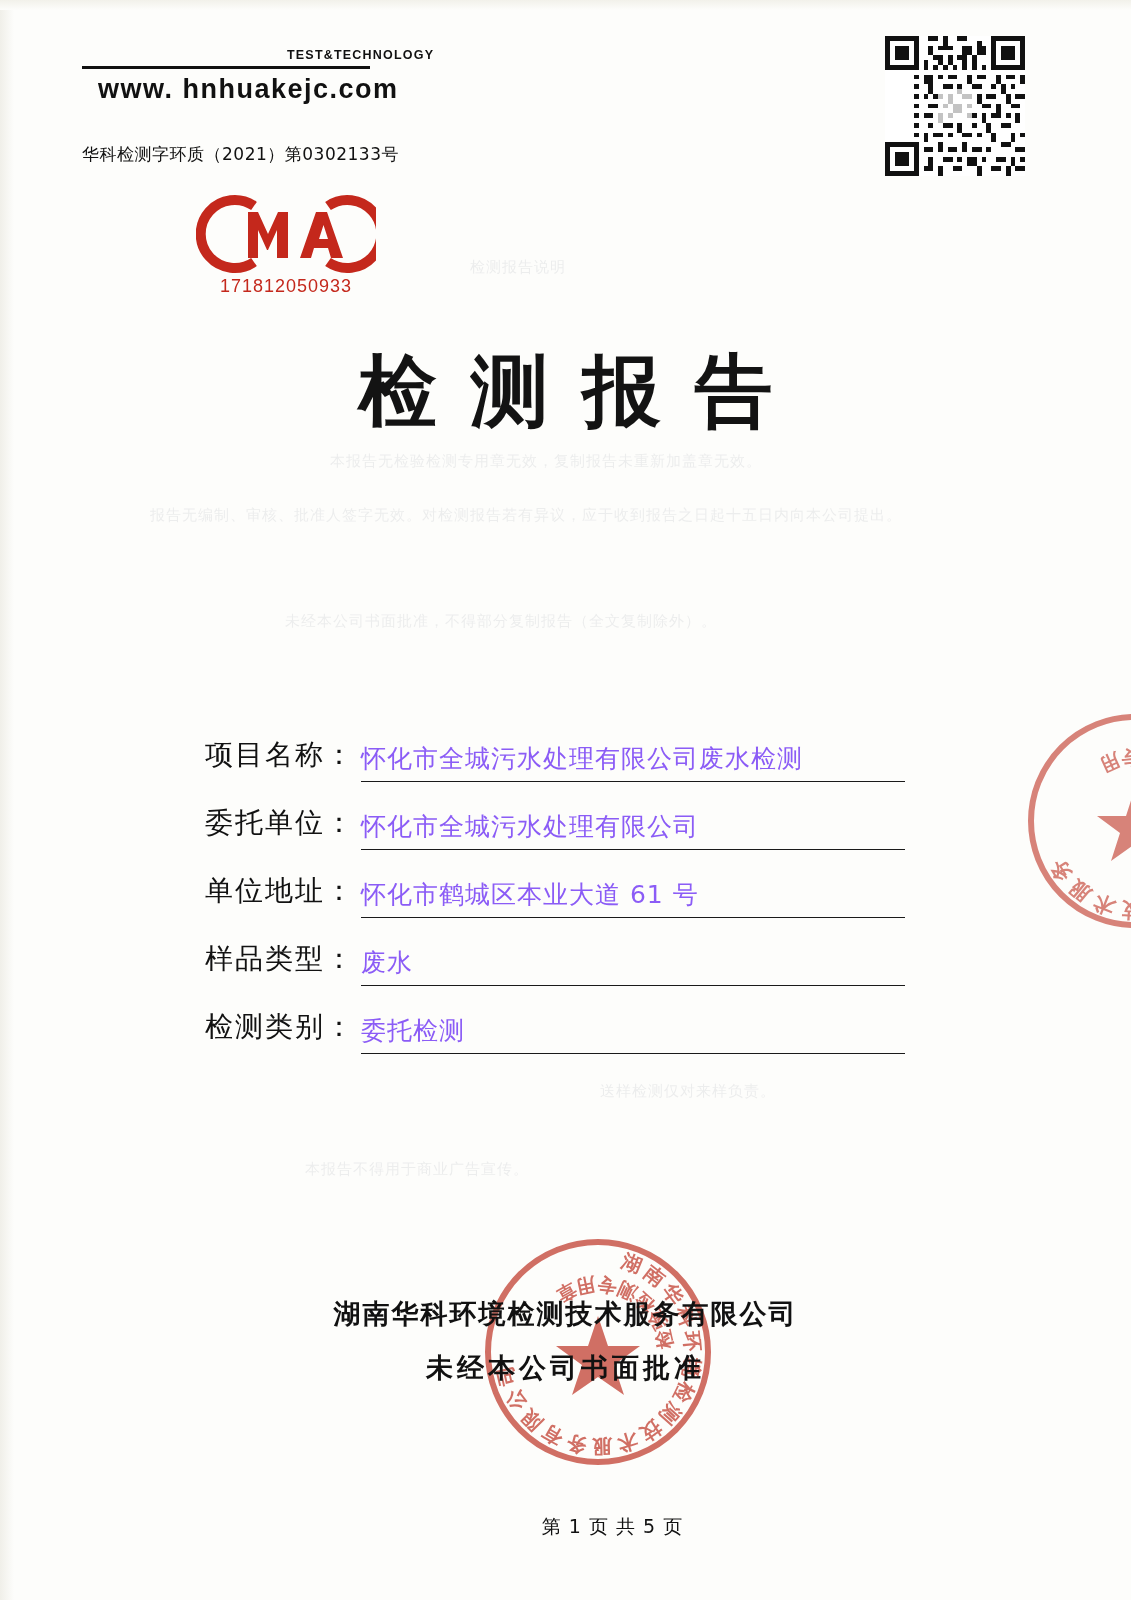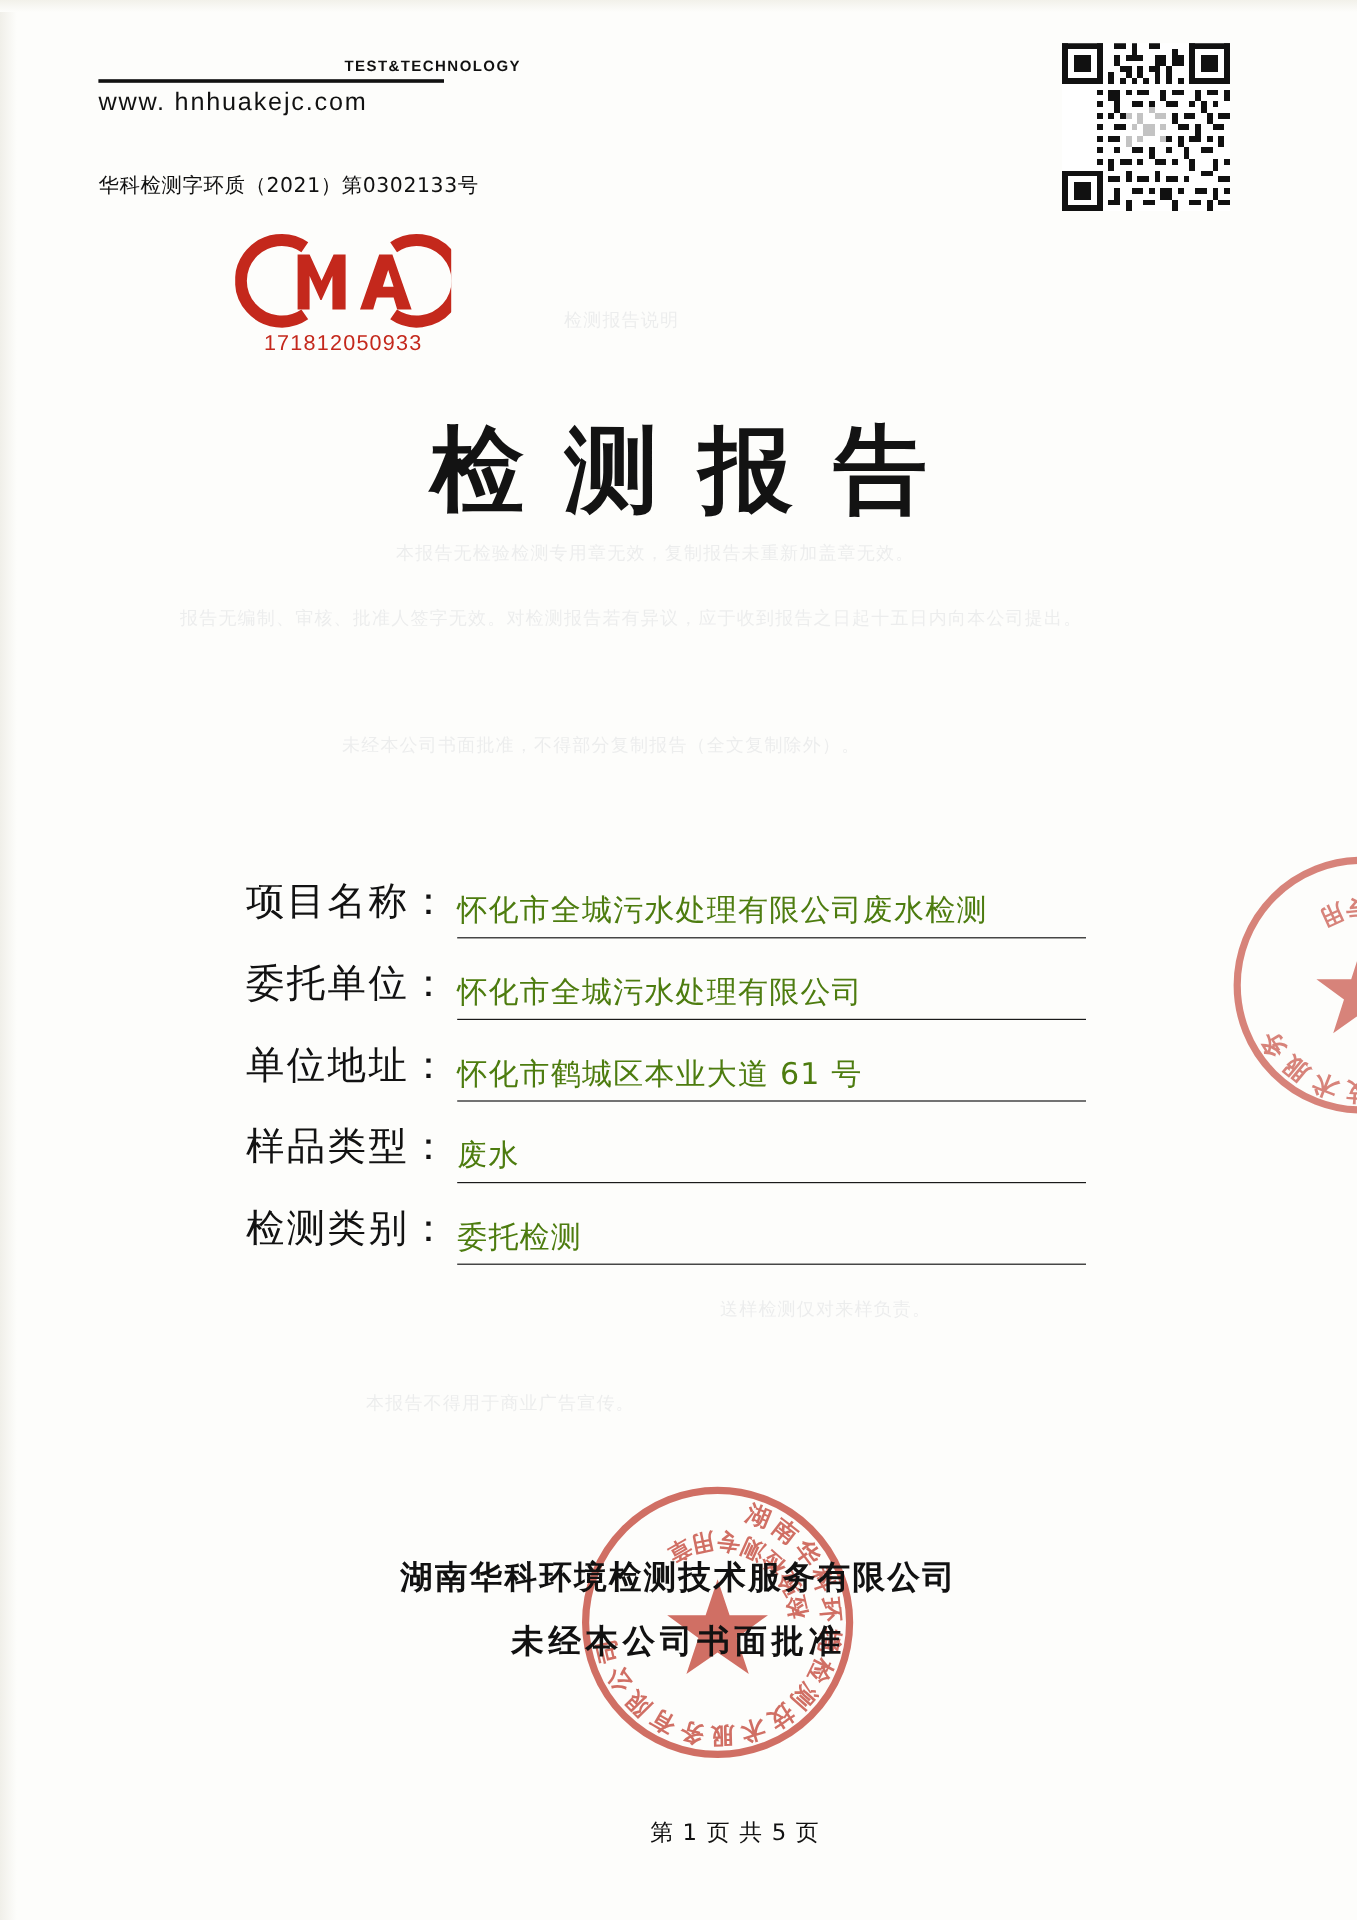--- a/index.html
+++ b/index.html
@@ -72,25 +72,26 @@
     font-weight: bold;
   }
   .logo-rule {
     width: 288px;
     height: 3px;
     background: #111;
     margin-top: 4px;
   }
   .logo-url {
     font-family: "Liberation Sans", sans-serif;
-    font-size: 21px;
-    font-weight: normal;
+    font-size: 27px;
+    font-weight: bold;
     letter-spacing: 1.5px;
     color: #111;
     margin-top: 5px;
+    margin-left: 16px;
   }
   .cert-no {
     position: absolute;
     left: 82px;
     top: 143px;
     font-family: "DejaVu Sans", sans-serif;
     font-size: 17px;
     color: #111;
     letter-spacing: 0.5px;
   }
@@ -148,38 +149,38 @@
     top: 714px;
     width: 700px;
   }
   .field-row {
     display: flex;
     align-items: flex-end;
     height: 68px;
   }
   .field-label {
     font-family: "DejaVu Sans", sans-serif;
-    font-size: 32px;
+    font-size: 28px;
     letter-spacing: 2px;
     color: #121212;
     white-space: nowrap;
     padding-bottom: 8px;
     text-align: center;
   }
   .field-value-wrap {
     flex: 1;
     border-bottom: 1.5px solid #1a1a1a;
     padding-bottom: 6px;
     margin-left: 6px;
   }
   .field-value {
     font-family: "DejaVu Sans", sans-serif;
     font-size: 25px;
     letter-spacing: 1px;
-    color: #4d7c0f;
+    color: #8b5cf6;
     white-space: nowrap;
   }
 
   
   .footer-block {
     position: absolute;
     left: 0;
     top: 1296px;
     width: 1131px;
     text-align: center;

